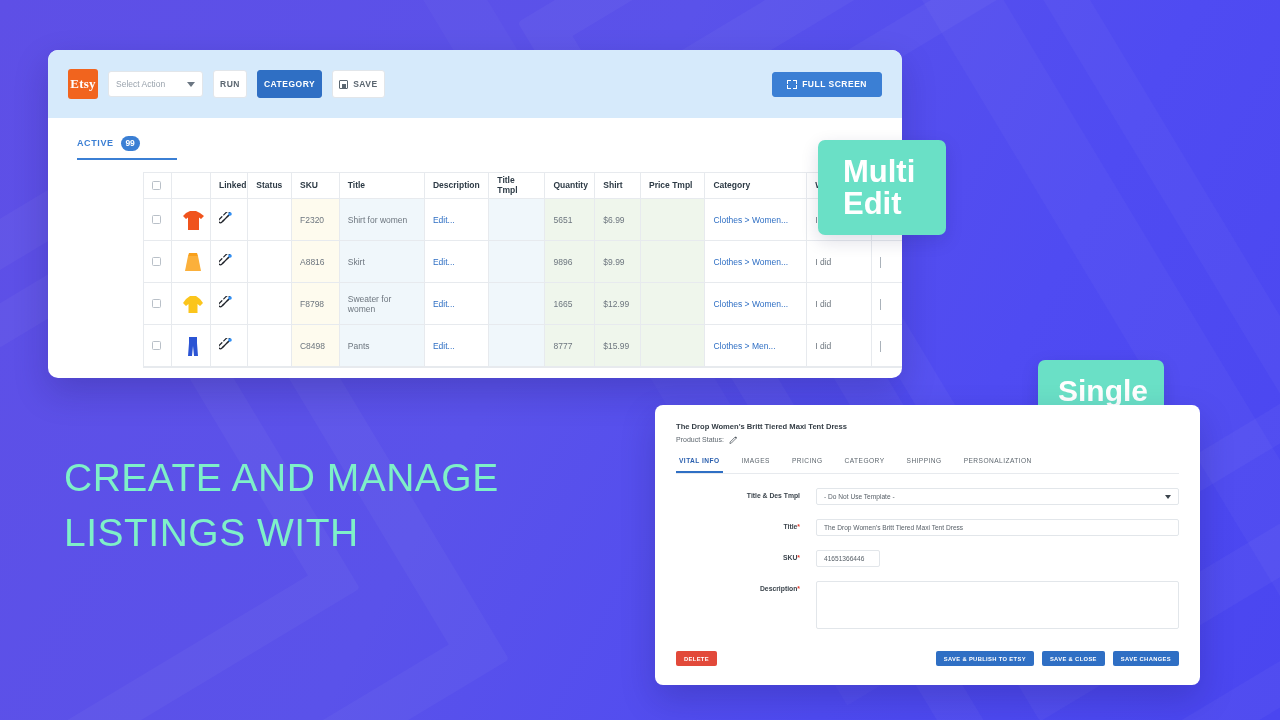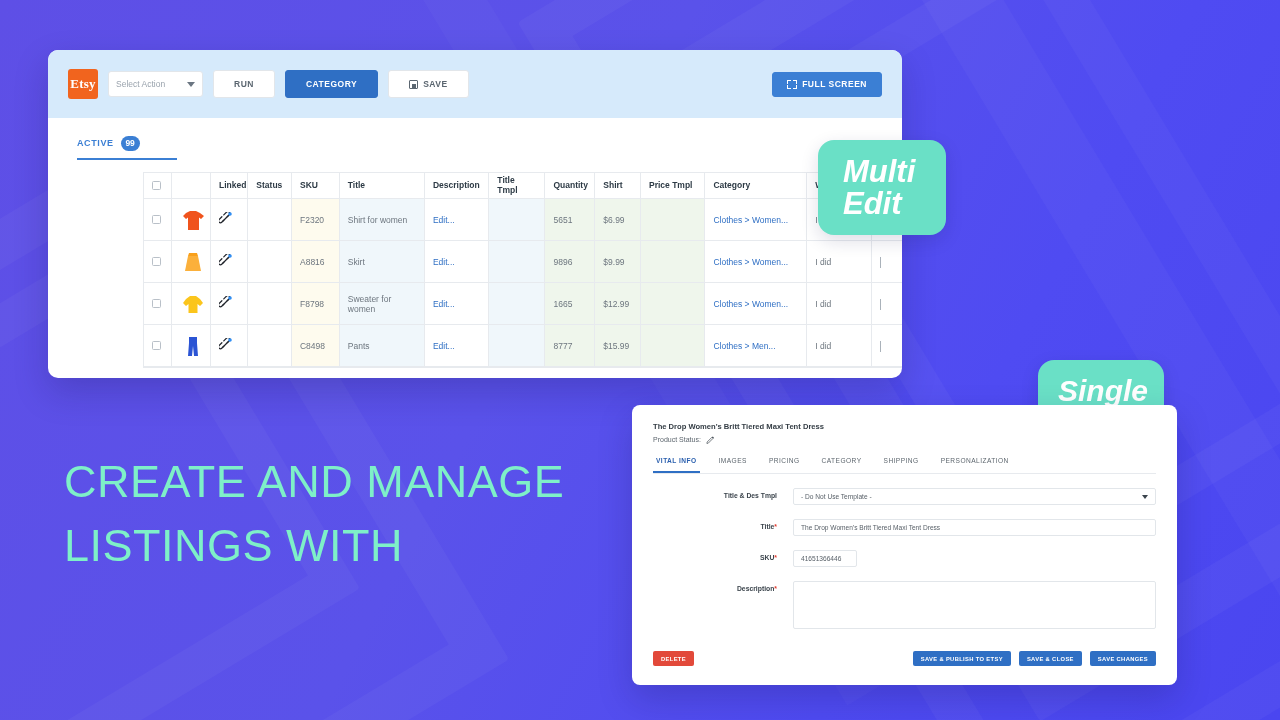--- a/index.html
+++ b/index.html
@@ -58,21 +58,21 @@
     width: 95px; height: 26px; background: #fff; border: 1px solid #e2e6ea;
     border-radius: 3px; display: flex; align-items: center; padding: 12px 7px;
     font-size: 8.5px; color: #9aa3ad; justify-content: space-between;
   }
   .caret-dn {
     width: 0; height: 0; border-left: 4.5px solid transparent;
     border-right: 4.5px solid transparent; border-top: 5.5px solid #6b7682;
   }
   .tb-btn {
     height: 28px; border-radius: 3px; display: flex; align-items: center;
-    justify-content: center; gap: 5px; padding: 0 20px;
+    justify-content: center; gap: 5px; padding: 0 6px;
     font-size: 8.5px; font-weight: 700; letter-spacing: .5px; cursor: pointer;
   }
   .tb-btn.light { background: #fff; border: 1px solid #e2e6ea; color: #5b6670; }
   .tb-btn.blue  { background: #2f6fc4; color: #fff; border: 1px solid #2f6fc4; }
   .tb-btn.fs    { background: #3b7fd4; color: #fff; border: 1px solid #3b7fd4; padding: 0 14px; height: 25px; }
   .save-ico {
     width: 9px; height: 9px; border: 1.4px solid #5b6670; border-radius: 1px;
     position: relative;
   }
   .save-ico::after {
@@ -125,37 +125,36 @@
   .link-cell { color: #1f7ae0; cursor: pointer; }
   td.link-cell { color: #2f6fc4; }
   .chev {
     width: 7px; height: 7px; border-right: 1.3px solid #aab2ba; border-bottom: 1.3px solid #aab2ba;
     transform: rotate(45deg); margin: 0 auto;
   }
   .thumb { width: 26px; height: 26px; display: block; }
 
   
   .mint-badge {
-    position: absolute; background: #6ae0c6; border-radius: 16px;
+    position: absolute; background: #6ae0c6; border-radius: 7px;
     color: #fff; font-weight: 700; line-height: 1.02;
     display: flex; flex-direction: column; justify-content: center;
     box-shadow: 0 6px 18px rgba(24,18,80,0.14);
-    font-style: italic;
   }
   #multi-badge  { left: 818px; top: 140px; width: 128px; height: 95px; padding-left: 25px; font-size: 31px; }
   #single-badge { left: 1038px; top: 360px; width: 126px; height: 93px; padding-left: 20px; font-size: 30px; }
 
   
   #headline { position: absolute; left: 64px; top: 450px; }
-  .hl-light { font-size: 45px; font-weight: 400; color: #7ef0c8; letter-spacing: .5px; line-height: 1.42; }
+  .hl-light { font-size: 39px; font-weight: 400; color: #7ef0c8; letter-spacing: .5px; line-height: 1.42; }
   .hl-bold  { font-size: 45px; font-weight: 700; color: #ffffff; letter-spacing: .2px; line-height: 1.42; margin-top: 6px; }
 
   
   #single-card {
-    position: absolute; left: 632px; top: 405px; width: 545px; height: 280px;
+    position: absolute; left: 655px; top: 405px; width: 545px; height: 280px;
     background: #fff; border-radius: 8px; box-shadow: 0 14px 34px rgba(24,18,80,0.22);
     padding: 17px 21px 0 21px; overflow: hidden;
   }
   .se-title { font-size: 7.6px; font-weight: 700; color: #343d45; }
   .se-status { font-size: 7px; color: #5d666e; margin-top: 4px; display: flex; align-items: center; gap: 5px; }
   .pencil { width: 9px; height: 9px; }
   .se-tabs { display: flex; gap: 16px; margin-top: 13px; border-bottom: 1px solid #e7eaee; }
   .se-tab { font-size: 6.6px; color: #5d666e; letter-spacing: .45px; padding: 0 3px 7px 3px; cursor: pointer; }
   .se-tab.on { color: #2a5fae; font-weight: 700; border-bottom: 2px solid #2f6fc4; }
   .frow { display: flex; align-items: flex-start; margin-top: 14px; }

